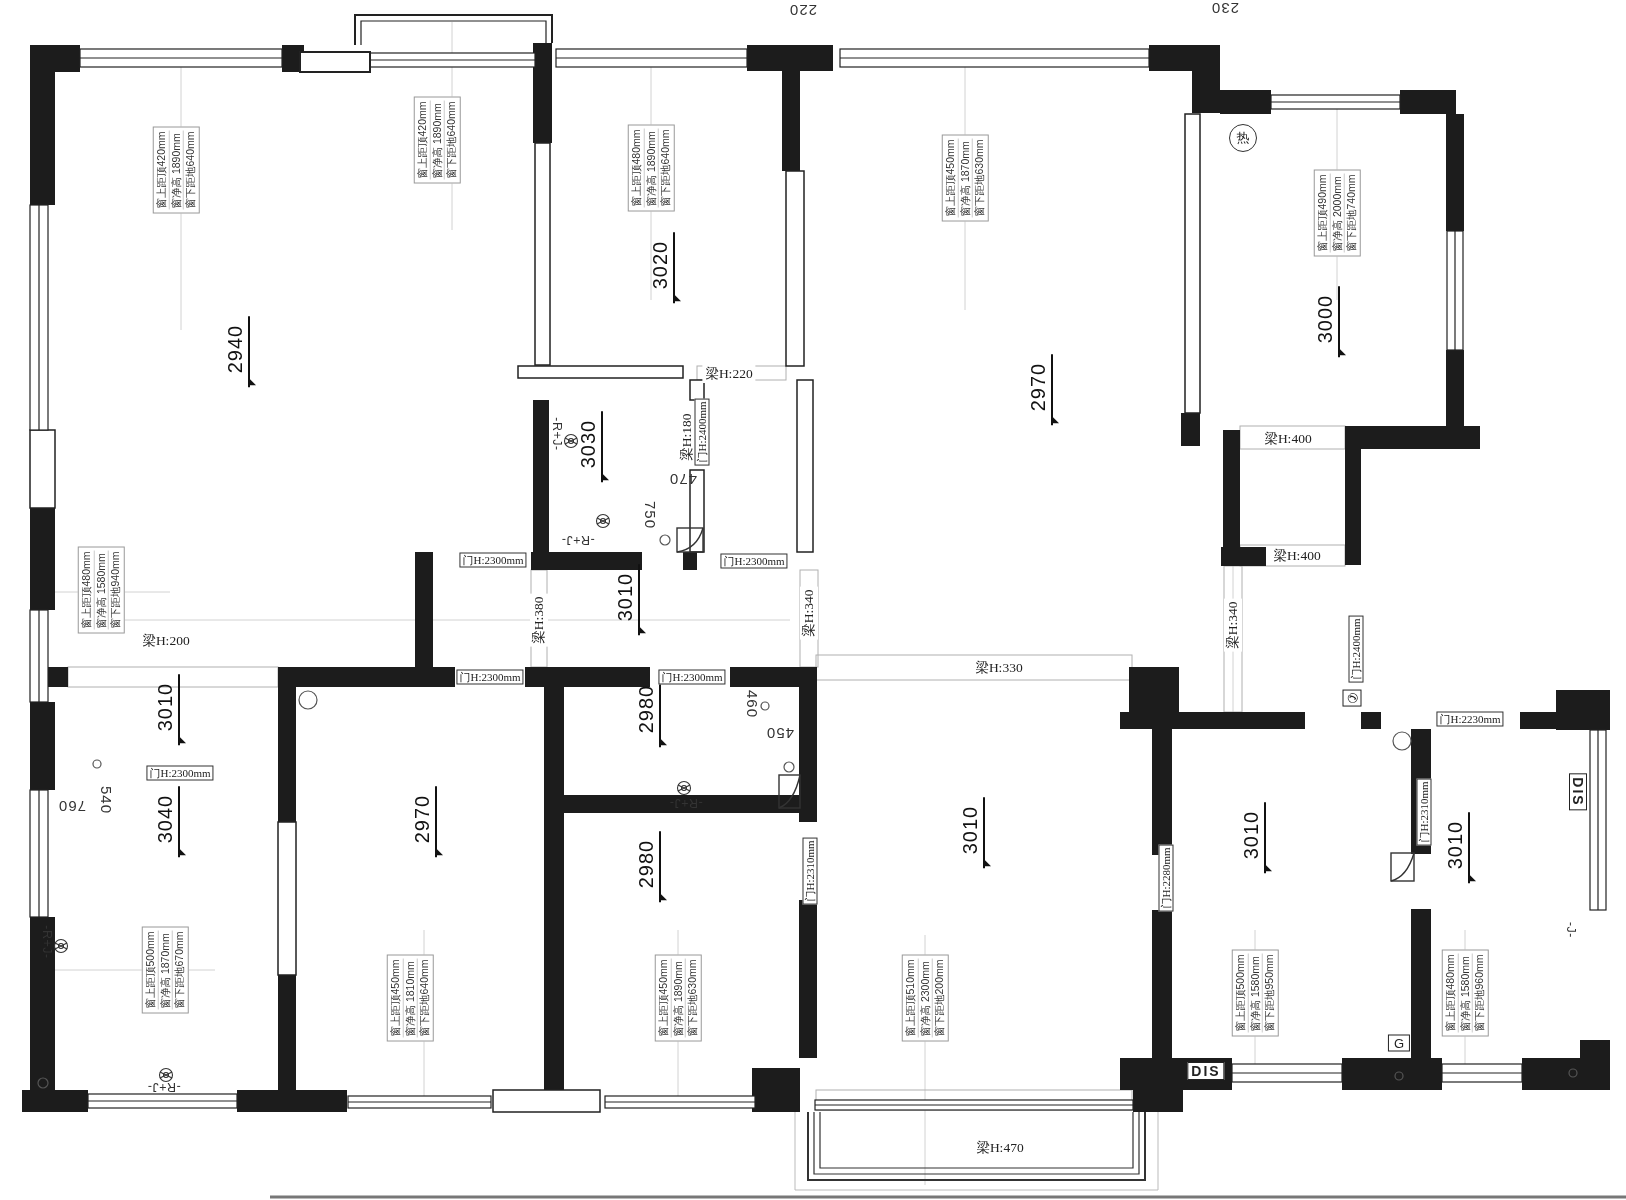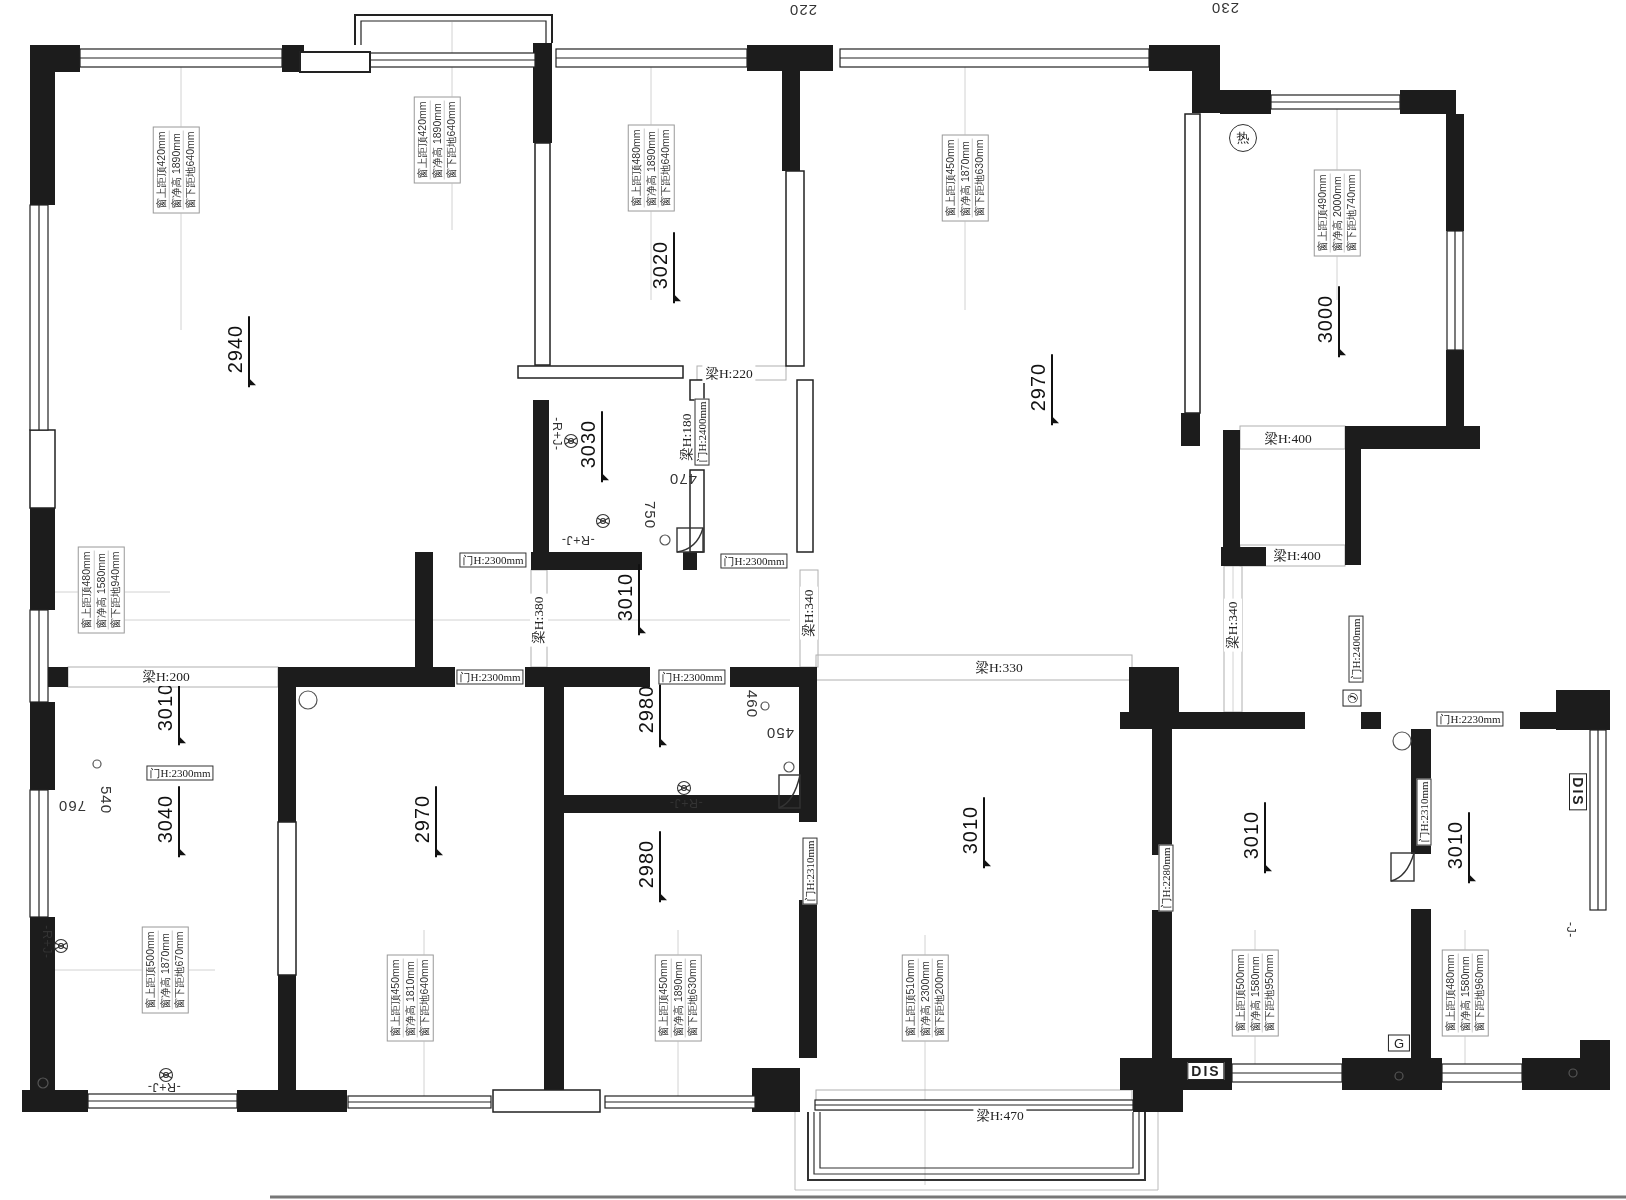--- a/index.html
+++ b/index.html
@@ -338,25 +338,25 @@
         <div>窗上距顶500mm</div>
         <div>窗净高 1580mm</div>
         <div>窗下距地950mm</div>
       </div>
       <div class="win-ann" style="left: 1465px; top: 993px;">
         <div>窗上距顶480mm</div>
         <div>窗净高 1580mm</div>
         <div>窗下距地960mm</div>
       </div>
       <div class="lbl beam " style="left: 729px; top: 374px;">梁H:220</div>
-      <div class="lbl beam " style="left: 166px; top: 677px;">梁H:200</div>
+      <div class="lbl beam " style="left: 166px; top: 641px;">梁H:200</div>
       <div class="lbl beam " style="left: 999px; top: 668px;">梁H:330</div>
       <div class="lbl beam " style="left: 1288px; top: 439px;">梁H:400</div>
       <div class="lbl beam " style="left: 1297px; top: 556px;">梁H:400</div>
-      <div class="lbl beam " style="left: 1000px; top: 1116px;">梁H:470</div>
+      <div class="lbl beam " style="left: 1000px; top: 1148px;">梁H:470</div>
       <div class="lbl beam r-90" style="left: 539px; top: 620px;">梁H:380</div>
       <div class="lbl beam r-90" style="left: 809px; top: 613px;">梁H:340</div>
       <div class="lbl beam r-90" style="left: 687px; top: 437px;">梁H:180</div>
       <div class="lbl beam r-90" style="left: 1233px; top: 625px;">梁H:340</div>
       <div class="lbl door " style="left: 493px; top: 560px;">门H:2300mm</div>
       <div class="lbl door " style="left: 754px; top: 561px;">门H:2300mm</div>
       <div class="lbl door " style="left: 180px; top: 773px;">门H:2300mm</div>
       <div class="lbl door " style="left: 490px; top: 677px;">门H:2300mm</div>
       <div class="lbl door " style="left: 692px; top: 677px;">门H:2300mm</div>
       <div class="lbl door " style="left: 1470px; top: 719px;">门H:2230mm</div>

